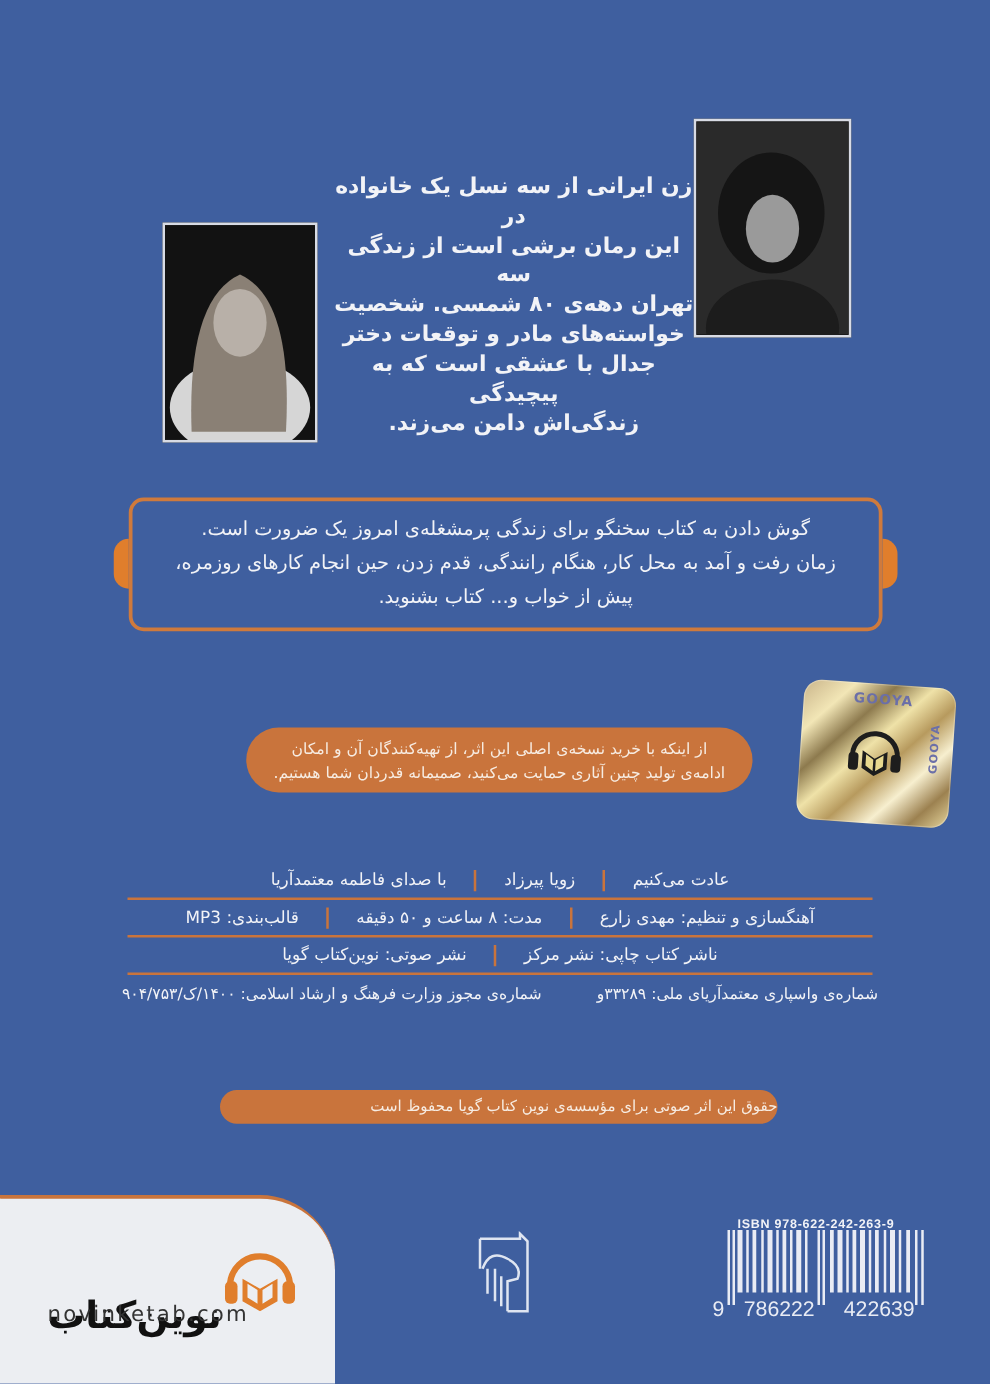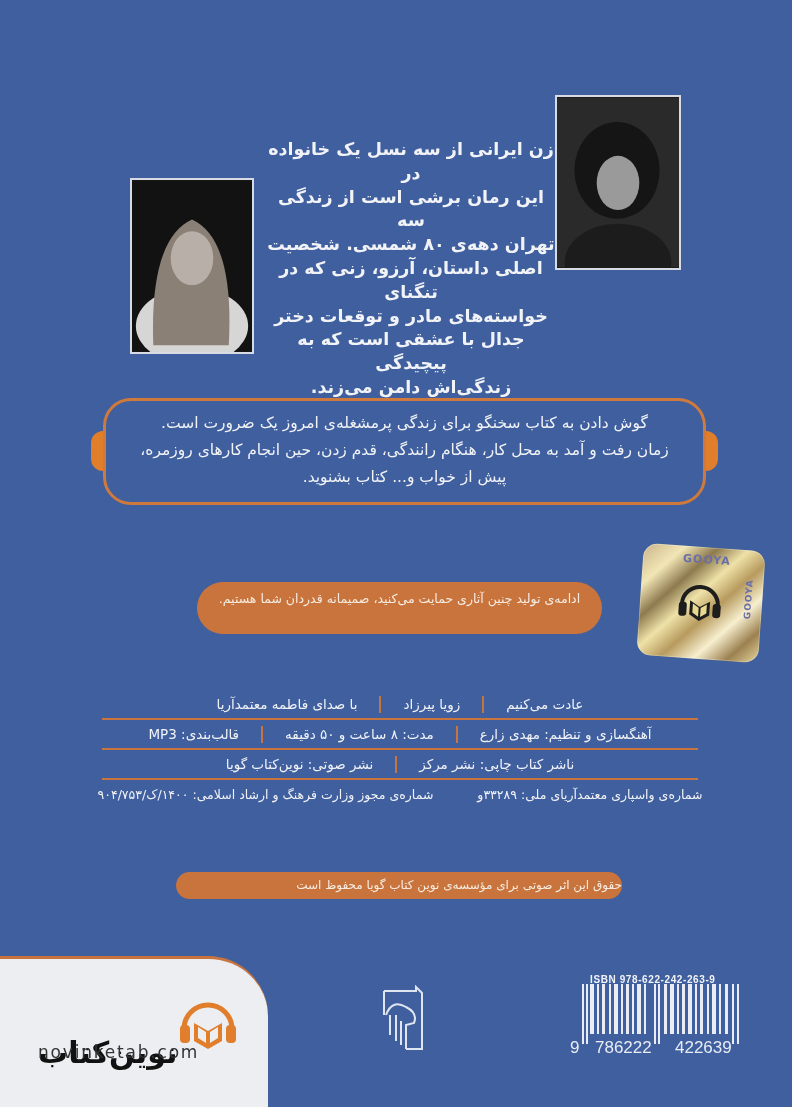--- a/index.html
+++ b/index.html
@@ -20,21 +20,21 @@
   .photo svg { width: 100%; height: 100%; display: block; }
 
   .blurb {
     position: absolute; left: 262px; top: 138px; width: 298px;
     text-align: center; font-size: 17.5px; line-height: 23.8px; font-weight: bold;
   }
 
   
   .bubble {
     position: absolute; left: 103px; top: 398px; width: 603px; height: 107px;
-    border: 3px solid #cf7a3c; border-radius: 28px; box-sizing: border-box;
+    border: 3px solid #cf7a3c; border-radius: 12px; box-sizing: border-box;
   }
   .earcup {
     position: absolute; width: 12px; height: 40px; background: #e07e2c; top: 30px;
   }
   .earcup.left { left: -15px; border-radius: 20px 0 0 20px; }
   .earcup.right { right: -15px; border-radius: 0 20px 20px 0; }
   .bubble-text {
     position: absolute; left: 0; right: 0; top: 9px; text-align: center;
     font-size: 15.5px; line-height: 27px;
   }
@@ -116,37 +116,37 @@
     <ellipse cx="62" cy="150" rx="58" ry="40" fill="#d6d6d6"></ellipse>
     <path d="M22 170 Q18 60 62 40 Q106 60 100 170 Z" fill="#8a8075"></path>
     <ellipse cx="62" cy="80" rx="22" ry="28" fill="#b8b0a8"></ellipse>
   </svg>
 </div>
 
 <div class="blurb rtl">
   <div>زن ایرانی از سه نسل یک خانواده در</div>
   <div>این رمان برشی است از زندگی سه</div>
   <div>تهران دهه‌ی ۸۰ شمسی. شخصیت</div>
-  <div>اصلی داستان، آرزو، زنی که در تنگنای</div>
   <div>خواسته‌های مادر و توقعات دختر</div>
   <div>جدال با عشقی است که به پیچیدگی</div>
   <div>زندگی‌اش دامن می‌زند.</div>
 </div>
 
 <div class="bubble">
   <div class="earcup left"></div>
   <div class="earcup right"></div>
   <div class="bubble-text rtl">
     <div>گوش دادن به کتاب سخنگو برای زندگی پرمشغله‌ی امروز یک ضرورت است.</div>
     <div>زمان رفت و آمد به محل کار، هنگام رانندگی، قدم زدن، حین انجام کارهای روزمره،</div>
     <div>پیش از خواب و... کتاب بشنوید.</div>
   </div>
 </div>
 
 <div class="support-pill rtl">
+  <div>از اینکه با خرید نسخه‌ی اصلی این اثر، از تهیه‌کنندگان آن و امکان</div>
   <div>ادامه‌ی تولید چنین آثاری حمایت می‌کنید، صمیمانه قدردان شما هستیم.</div>
 </div>
 
 <div class="hologram">
   <span class="holo-label" style="left:40px; top:6px;">GOOYA</span>
   <span class="holo-label" style="right:-6px; top:44px; transform:rotate(-90deg); font-size:9px;">GOOYA</span>
   <svg class="abs" style="left:36px; top:32px;" width="48" height="44" viewBox="0 0 48 44">
     <path d="M6 26 A18 18 0 0 1 42 26" fill="none" stroke="#1d1d1d" stroke-width="4"></path>
     <rect x="3" y="24" width="8" height="14" rx="3" fill="#1d1d1d"></rect>
     <rect x="37" y="24" width="8" height="14" rx="3" fill="#1d1d1d"></rect>

